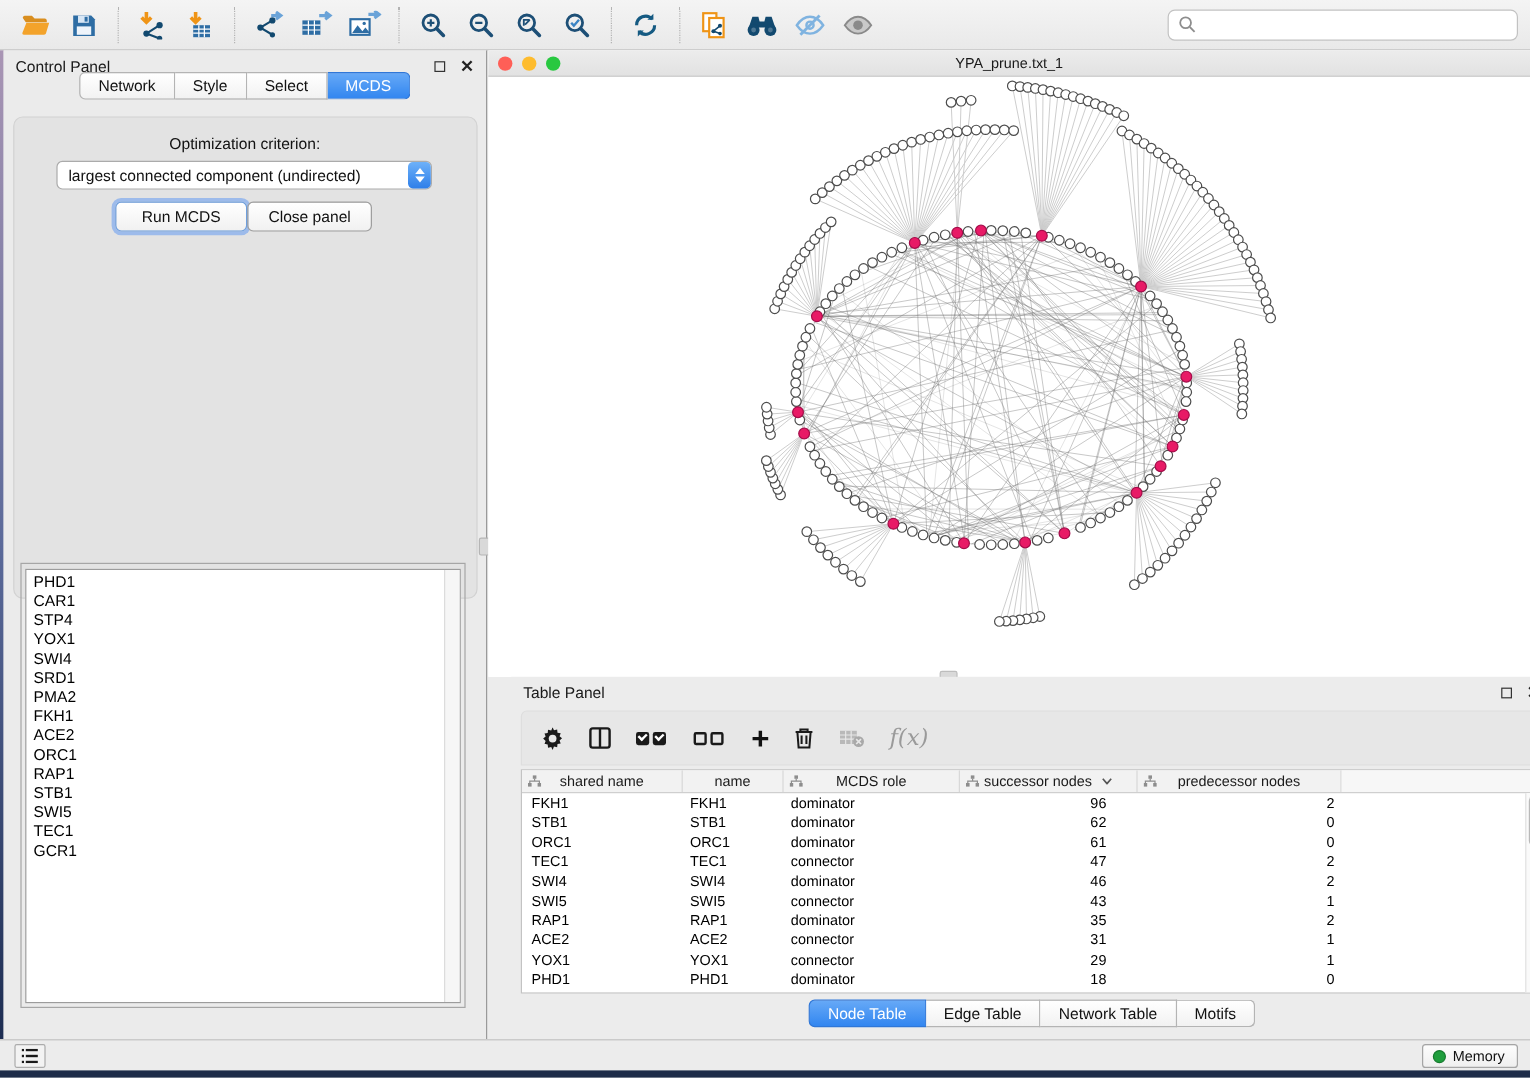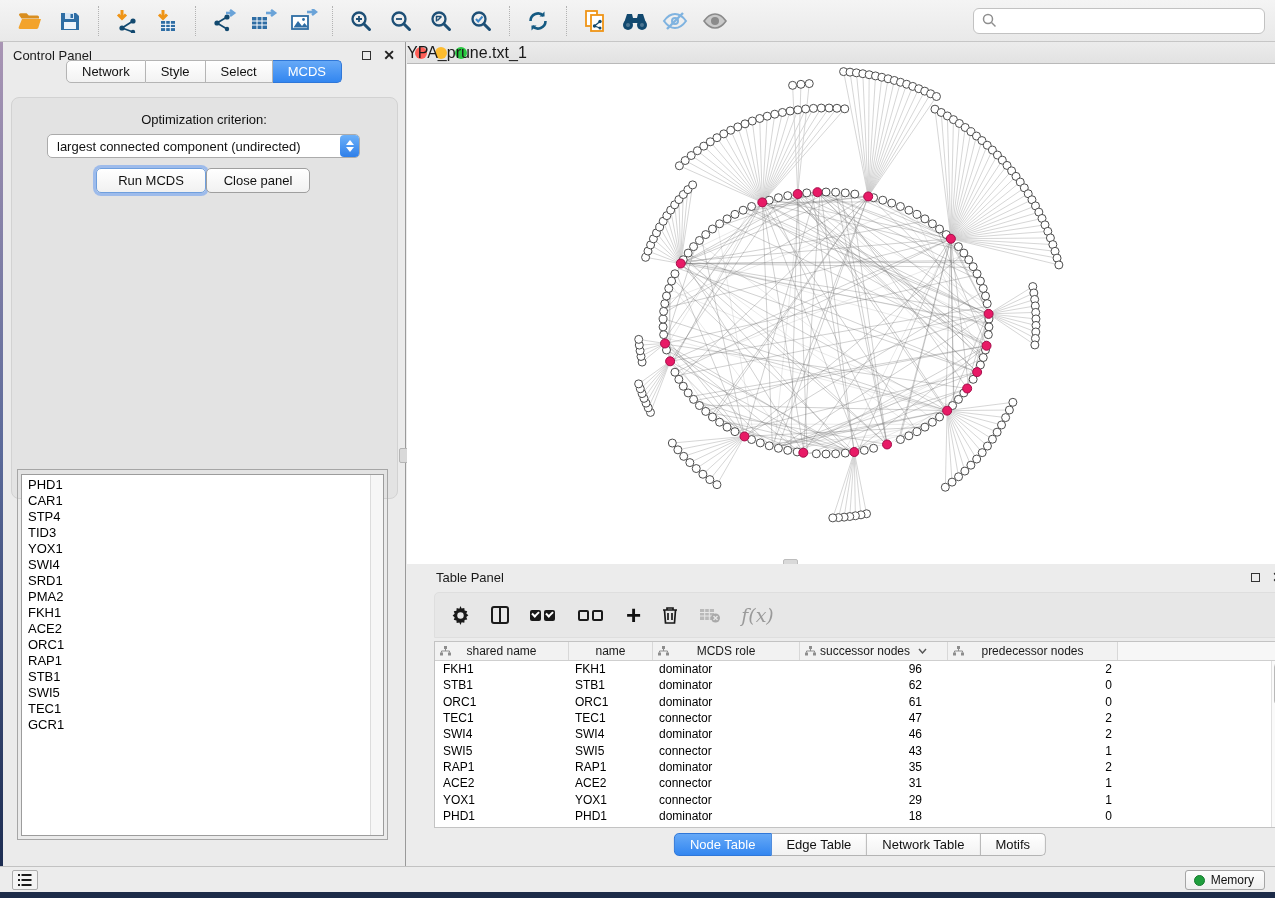--- a/index.html
+++ b/index.html
@@ -69,21 +69,21 @@
     background:#f6f6f6; border-left:1px solid #dcdcdc; }
   #mcds-list { padding:2px 0 0 6px; }
   #mcds-list div { font-size:13px; line-height:16px; color:#000; }
 
   
   #network-panel { left:407px; top:42px; width:868px; height:522px; background:#fff; }
   #net-titlebar { position:absolute; left:0; top:0; right:0; height:22px;
     background:linear-gradient(#ececec,#e2e2e2); border-bottom:1px solid #b9b9b9;
     display:flex; align-items:center; }
   .tl { width:12px; height:12px; border-radius:50%; margin-left:8px; }
-  #net-title { position:absolute; width:100%; text-align:left; font-size:16px; color:#1a1a1a; }
+  #net-title { position:absolute; width:100%; text-align:center; font-size:12px; color:#1a1a1a; }
   #net-canvas { position:absolute; left:0; top:22px; width:868px; height:500px; background:#fff; }
 
   
   #v-split-handle { left:399px; top:448px; width:11px; height:15px; background:#d9d9d9;
     border:1px solid #b5b5b5; border-radius:2px; }
   #h-split-handle { left:783px; top:559px; width:15px; height:8px; background:#d9d9d9;
     border:1px solid #bdbdbd; border-radius:2px; }
 
   
   #table-panel { left:426px; top:564px; width:868px; height:302px; background:#ececec; }
@@ -324,21 +324,20 @@
   <div class="mac-btn" id="close-panel-btn">Close panel</div>
 
   <div id="mcds-fieldset">
     <div class="fs-border"></div>
     <div id="mcds-legend">MCDS result (17 nodes)</div>
     <div id="mcds-listbox">
       <div id="mcds-list">
           <div>PHD1</div>
           <div>CAR1</div>
           <div>STP4</div>
-          <div>TID3</div>
           <div>YOX1</div>
           <div>SWI4</div>
           <div>SRD1</div>
           <div>PMA2</div>
           <div>FKH1</div>
           <div>ACE2</div>
           <div>ORC1</div>
           <div>RAP1</div>
           <div>STB1</div>
           <div>SWI5</div>

